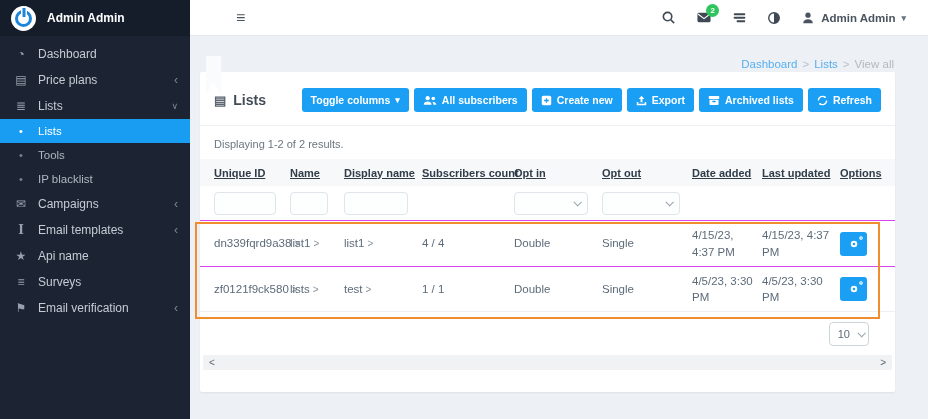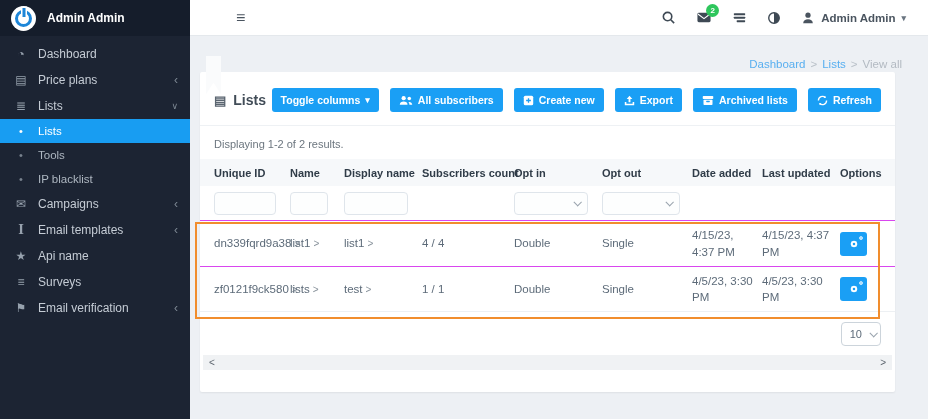--- a/index.html
+++ b/index.html
@@ -29,56 +29,56 @@
   .hamburger { margin-left:46px; color:#4a545f; font-size:16px; cursor:pointer; line-height:1; }
   .top-right { margin-left:auto; display:flex; align-items:center; gap:20px; margin-right:22px; color:#3e4954; }
   .icon-btn { cursor:pointer; color:#3e4954; position:relative; display:flex; }
   .icon-btn svg { display:block; }
   .badge { position:absolute; top:-6px; right:-7px; background:#2ec65c; color:#fff; font-size:8px; font-weight:bold; width:13px; height:13px; border-radius:50%; display:flex; align-items:center; justify-content:center; }
   .user { display:flex; align-items:center; gap:6px; font-size:11.5px; font-weight:bold; color:#4a545f; cursor:pointer; }
   .user .caret { font-size:9px; color:#6a7580; }
 
   
   .content { position:absolute; left:190px; top:36px; right:0; bottom:0; background:#edf0f4; }
-  .breadcrumb { position:absolute; top:22px; right:26px; font-size:11.5px; color:#b3bac2; }
+  .breadcrumb { position:absolute; top:22px; right:34px; font-size:11.5px; color:#b3bac2; }
   .bc-link { color:#58aff0; cursor:pointer; }
   .bc-sep { margin:0 5px; color:#b9c0c8; }
   .bookmark { position:absolute; left:16px; top:20px; width:15px; height:38px; background:#fafbfc;
       clip-path:polygon(0 0,100% 0,100% 100%,50% 70%,0 100%); filter:drop-shadow(0 1px 1px rgba(0,0,0,.25)); z-index:4; }
 
   .card { position:absolute; left:10px; top:36px; width:695px; height:320px; background:#fff; border-radius:2px; box-shadow:0 1px 2px rgba(24,28,33,.07); }
   .card-head { display:flex; align-items:center; justify-content:space-between; padding:16px 14px 13px; border-bottom:1px solid #eef1f4; }
   .card-title { font-size:14px; color:#414c57; font-weight:bold; display:flex; align-items:center; gap:7px; }
   .card-title .t-icon { color:#5a6570; font-size:13px; }
-  .btns { display:flex; gap:11px; }
+  .btns { display:flex; gap:5px; }
   .btn { background:#1a9ff5; color:#fff; font-size:10.5px; font-weight:bold; padding:6px 9px; border-radius:3px; display:flex; align-items:center; gap:5px; border:none; cursor:pointer; white-space:nowrap; font-family:"Liberation Sans", sans-serif; }
   .btn svg { display:block; }
   .btn .caret { font-size:9px; }
 
   .summary { margin:12px 14px 9px; font-size:11px; color:#6c767f; }
 
   .grid9 { display:grid; grid-template-columns:76px 54px 78px 92px 88px 90px 70px 78px 41px; padding:0 14px; }
   .thead { background:#f6f8fa; height:27px; align-items:center; font-size:11px; font-weight:bold; color:#303c48; }
-  .thead > div { white-space:nowrap; }
+  .thead > div { white-space:nowrap;text-decoration:underline; }
   .tfilter { height:34px; align-items:center; }
   .finput { height:23px; border:1px solid #dfe5eb; border-radius:4px; background:#fdfefe; outline:none; font-family:"Liberation Sans", sans-serif; font-size:11px; padding:0 5px; color:#5d6b79; }
   .w1{width:62px} .w2{width:38px} .w3{width:64px}
   .fselect { height:23px; border:1px solid #dfe5eb; border-radius:4px; background:#fdfefe; display:flex; align-items:center; justify-content:flex-end; padding-right:7px; cursor:pointer; }
   .w5{width:74px} .w6{width:78px}
   .vchev { width:6px; height:6px; border-right:1.5px solid #9aa4ae; border-bottom:1.5px solid #9aa4ae; transform:rotate(45deg) translateY(-1px); }
 
   .trow { min-height:46px; align-items:center; border-top:1px solid #d946ef; font-size:11.5px; color:#5d6b79; }
   .trow:last-child { border-bottom:1px solid #edf0f3; }
   .trow > div { padding-right:8px; line-height:1.4; }
   .cell-link { cursor:pointer; white-space:nowrap; }
   .lchev { color:#88929b; font-size:10px; margin-left:3px; }
   .opt-btn { width:27px; height:24px; background:#1a9ff5; border:none; border-radius:3px; color:#fff; cursor:pointer; position:relative; display:flex; align-items:center; justify-content:center; }
   .opt-btn .g-small { position:absolute; right:3px; top:3px; }
 
-  .pager { display:flex; justify-content:flex-end; padding:10px 14px 0; }
+  .pager { display:flex; justify-content:flex-end; padding:10px 26px 0; }
   .psel { display:flex; align-items:center; gap:8px; border:1px solid #ccd4db; border-radius:4px; padding:5px 4px 5px 8px; font-size:11px; color:#5d6b79; background:#fff; cursor:pointer; min-width:38px; }
   .hscroll { margin:9px 3px 0; height:15px; background:#f0f2f4; display:flex; align-items:center; justify-content:space-between; padding:0 6px; font-size:10px; color:#5d666f; }
   .hs-arrow { cursor:pointer; line-height:1; }
 
   .annotation { position:absolute; left:5px; top:186px; width:685px; height:97px; border:2px solid #f18d2d; z-index:5; pointer-events:none; }
 </style>
 </head>
 <body>
 
 <svg width="0" height="0" style="position:absolute">

